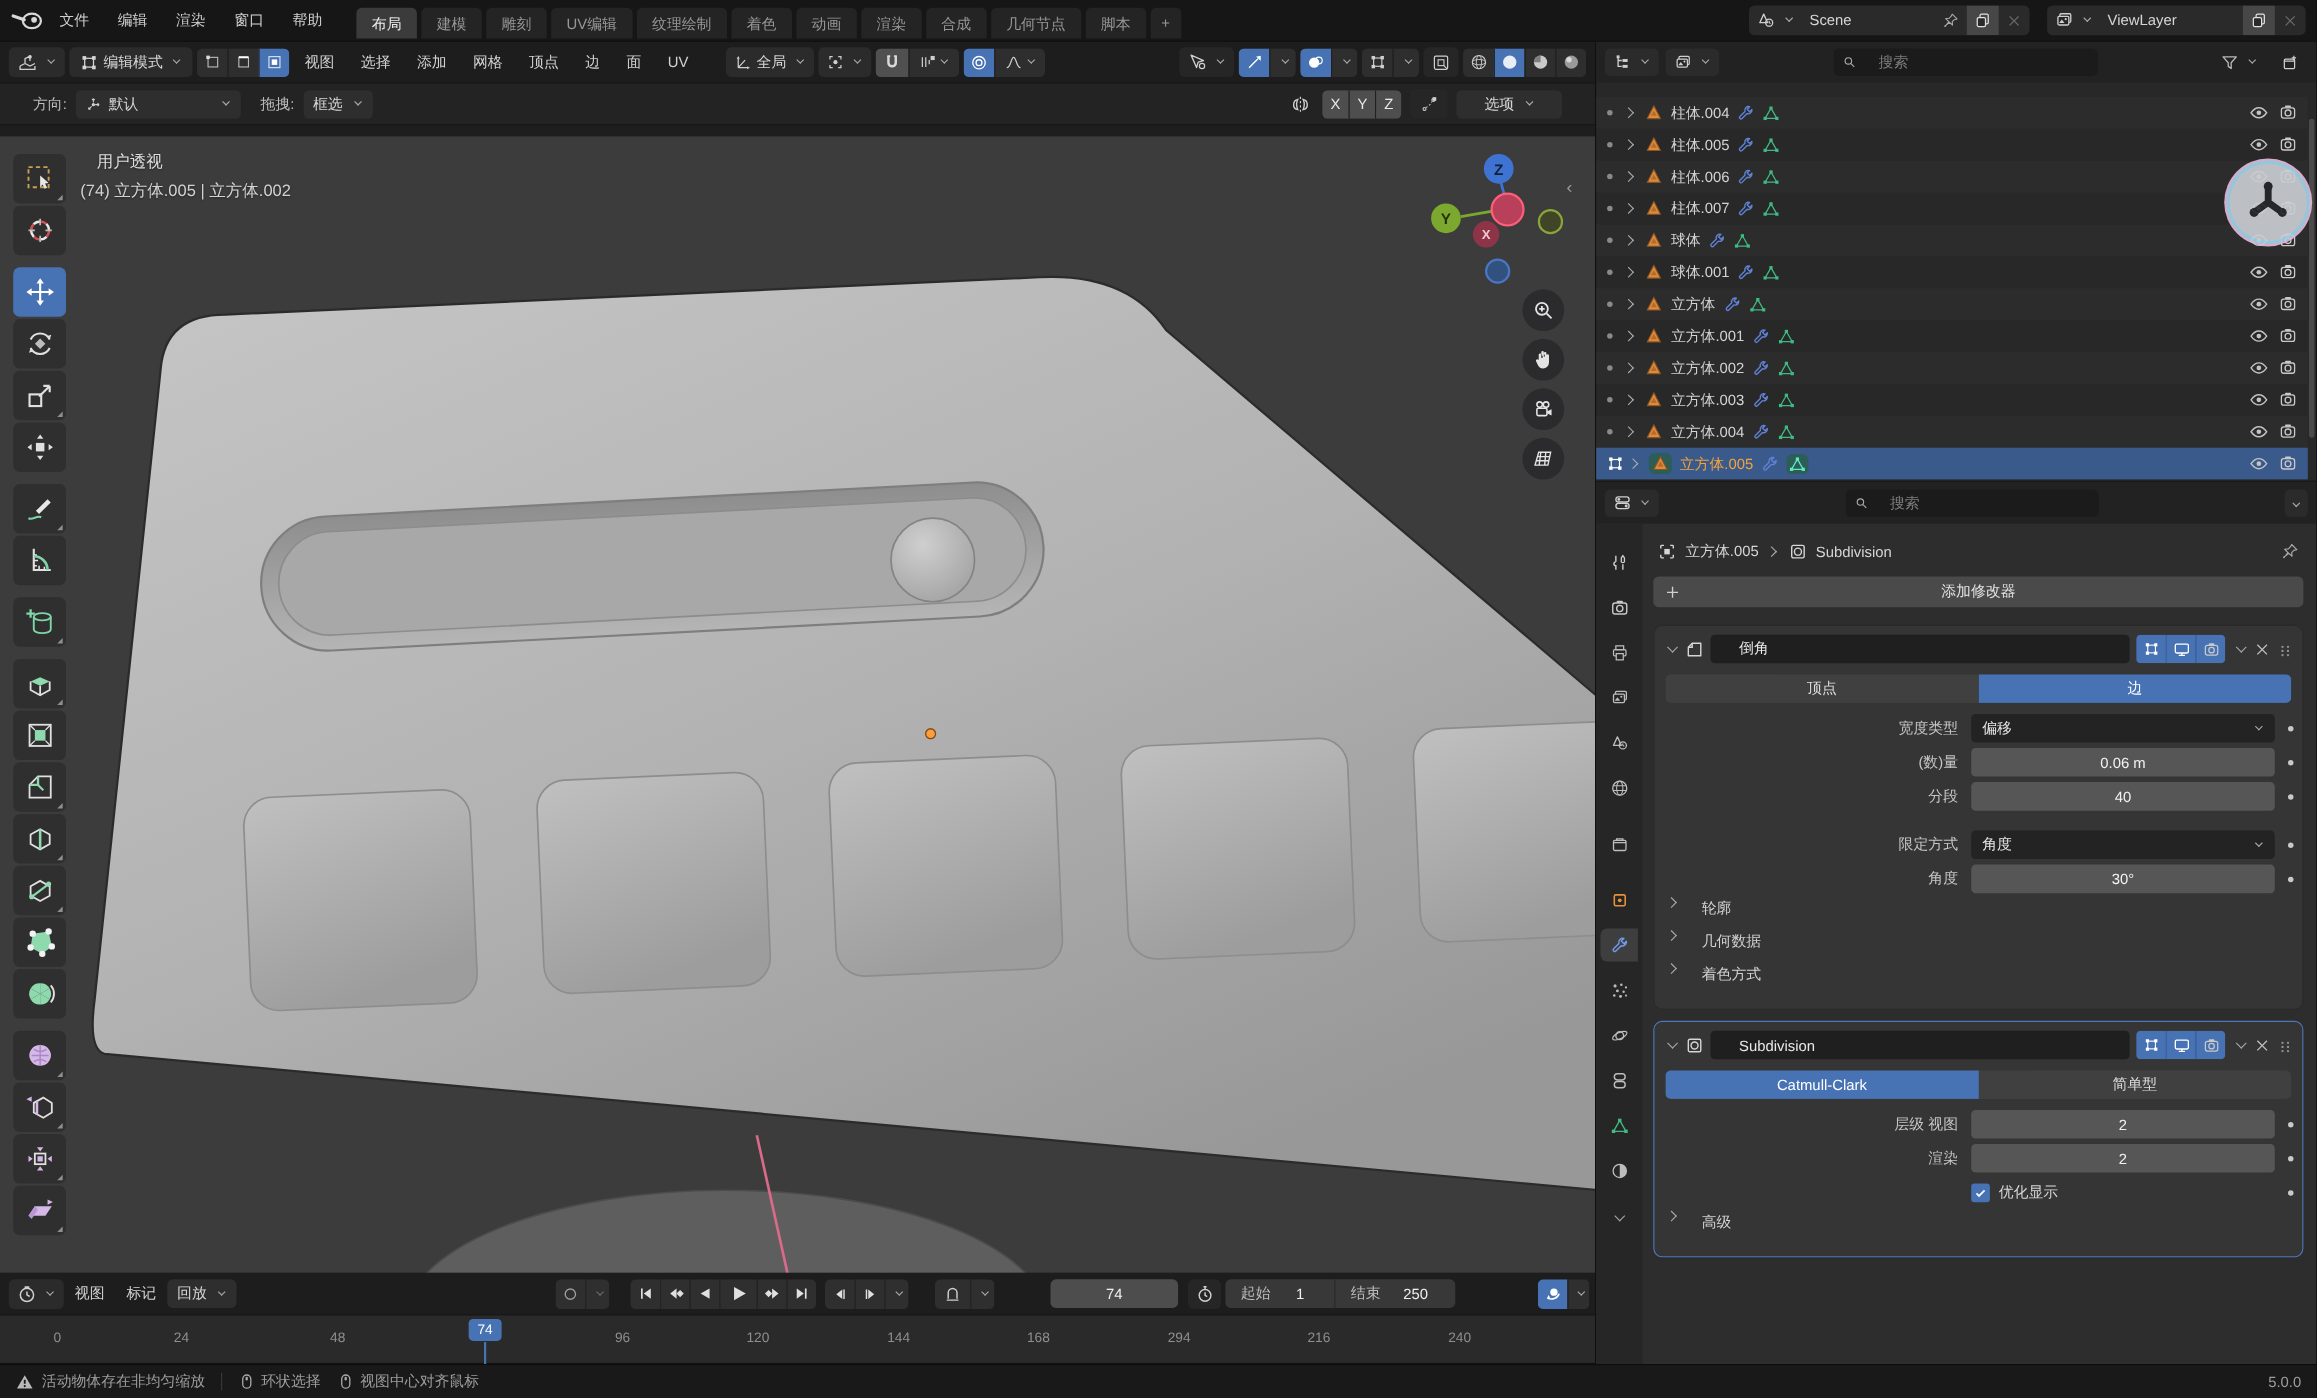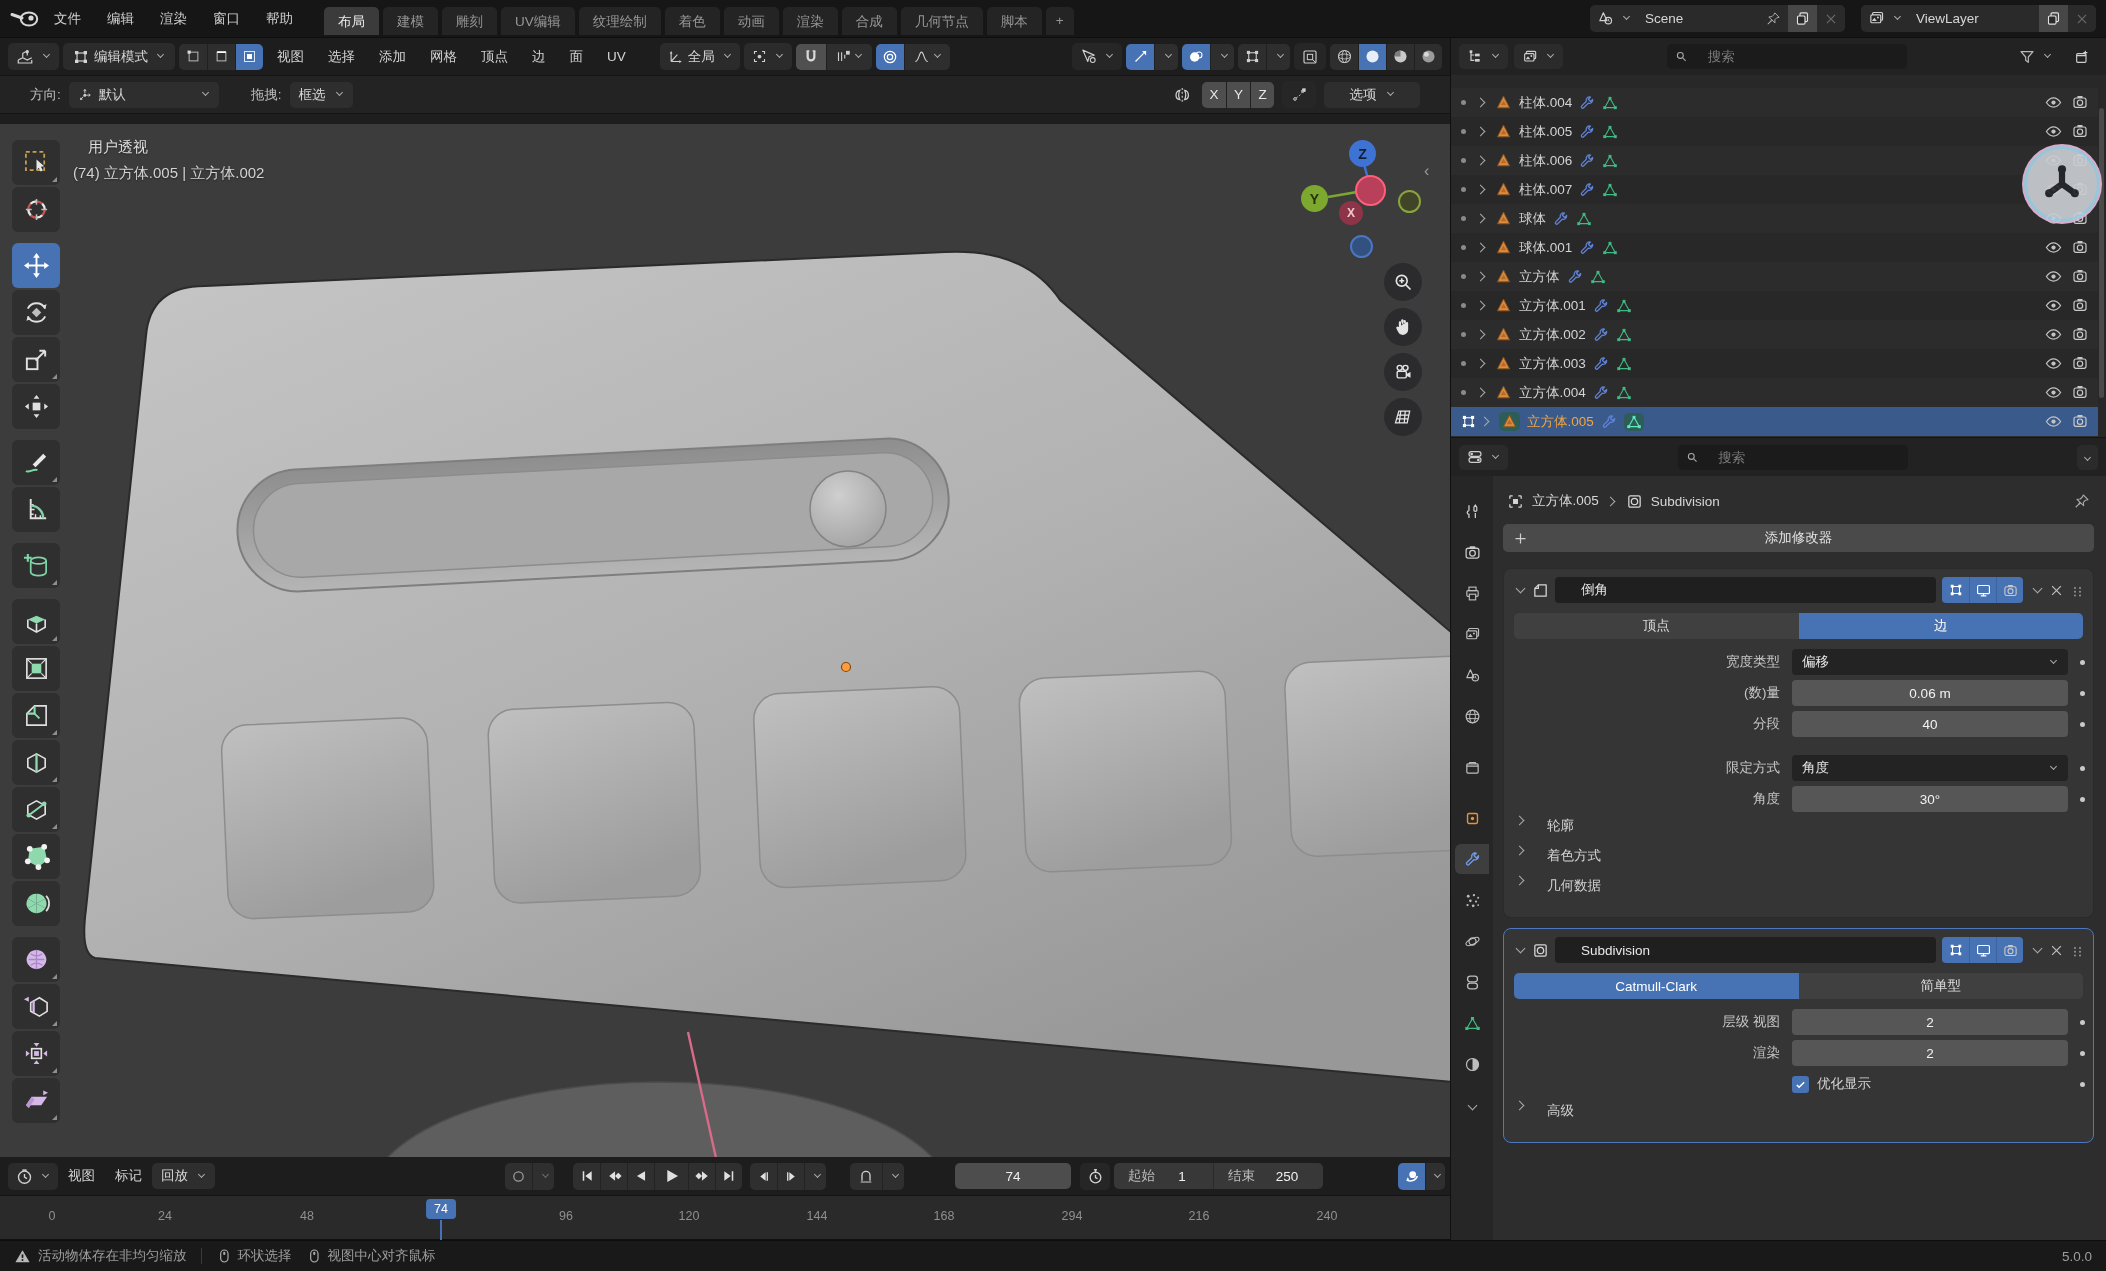--- a/index.html
+++ b/index.html
@@ -539,21 +539,21 @@
   <div class="abs vptools">
     <span class="lbl">方向:</span>
     <div class="pill" style="width:150px">
       <svg width="15" height="15" viewBox="0 0 24 24">
           <circle cx="11" cy="13" r="2.4" fill="#cfcfcf"></circle>
           <path d="M11 10V4M11 4l-2 2.5M11 4l2 2.5M13.5 13h6M19.5 13 17 11M19.5 13 17 15M8.5 15.5 4 20M4 20l3-.5M4 20l.5-3" stroke="#cfcfcf" stroke-width="1.5" fill="none"></path>
         </svg>
       <span>默认</span>
         <span class="chev sm" style="margin-left:auto"></span>
     </div>
-    <span class="lbl" style="margin-left:24px">拖拽:</span>
+    <span class="lbl" style="margin-left:10px">拖拽:</span>
     <div class="pill">
         <span>框选</span>
         <span class="chev sm"></span>
       </div>
     <span style="flex:1"></span>
     <svg width="22" height="18" viewBox="0 0 28 22">
         <path d="M13 2v18" stroke="#cfcfcf" stroke-width="1.4" stroke-dasharray="2.5 2.5"></path>
         <path d="M10 5C4 6 3 16 10 17c-2-4-2-8 0-12z" fill="none" stroke="#cfcfcf" stroke-width="1.6"></path>
         <path d="M16 5c6 1 7 11 0 12 2-4 2-8 0-12z" fill="none" stroke="#cfcfcf" stroke-width="1.6"></path>
       </svg>
@@ -1441,25 +1441,25 @@
           <span class="pl">角度</span>
           <div class="ctrl slider">30°</div>
           <span class="adot"></span>
         </div>
         <div class="sect">
             <span class="chev r"></span>
             <span>轮廓</span>
           </div>
         <div class="sect">
             <span class="chev r"></span>
-            <span>着色方式</span>
+            <span>几何数据</span>
           </div>
         <div class="sect">
             <span class="chev r"></span>
-            <span>几何数据</span>
+            <span>着色方式</span>
           </div>
       </div>
 
       <div class="panel activemod">
         <div class="phead">
           <span class="chev"></span>
           <svg width="17" height="17" style="color:#d6d6d6">
               <use href="#i-subsurf"></use>
             </svg>
           <div class="namefield">Subdivision</div>

